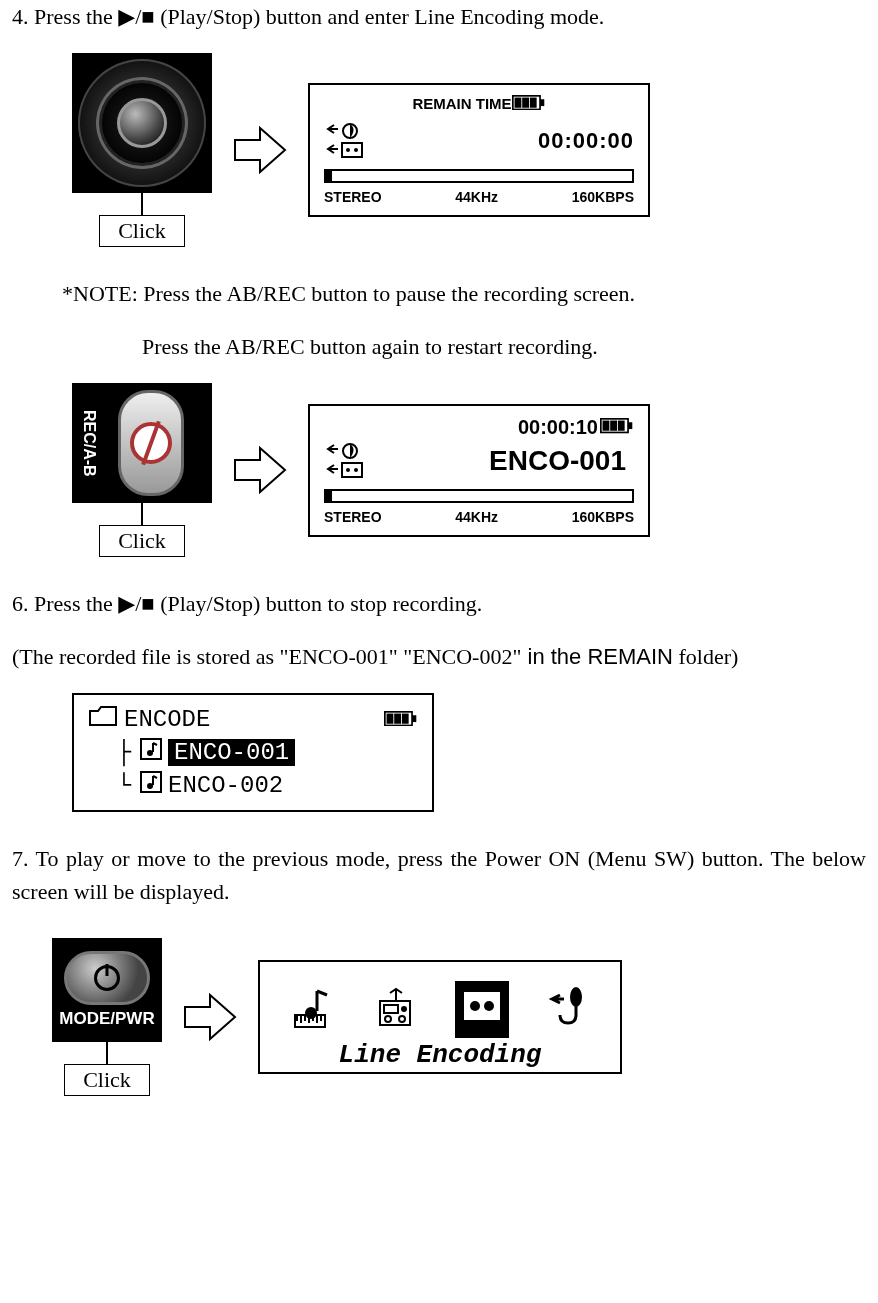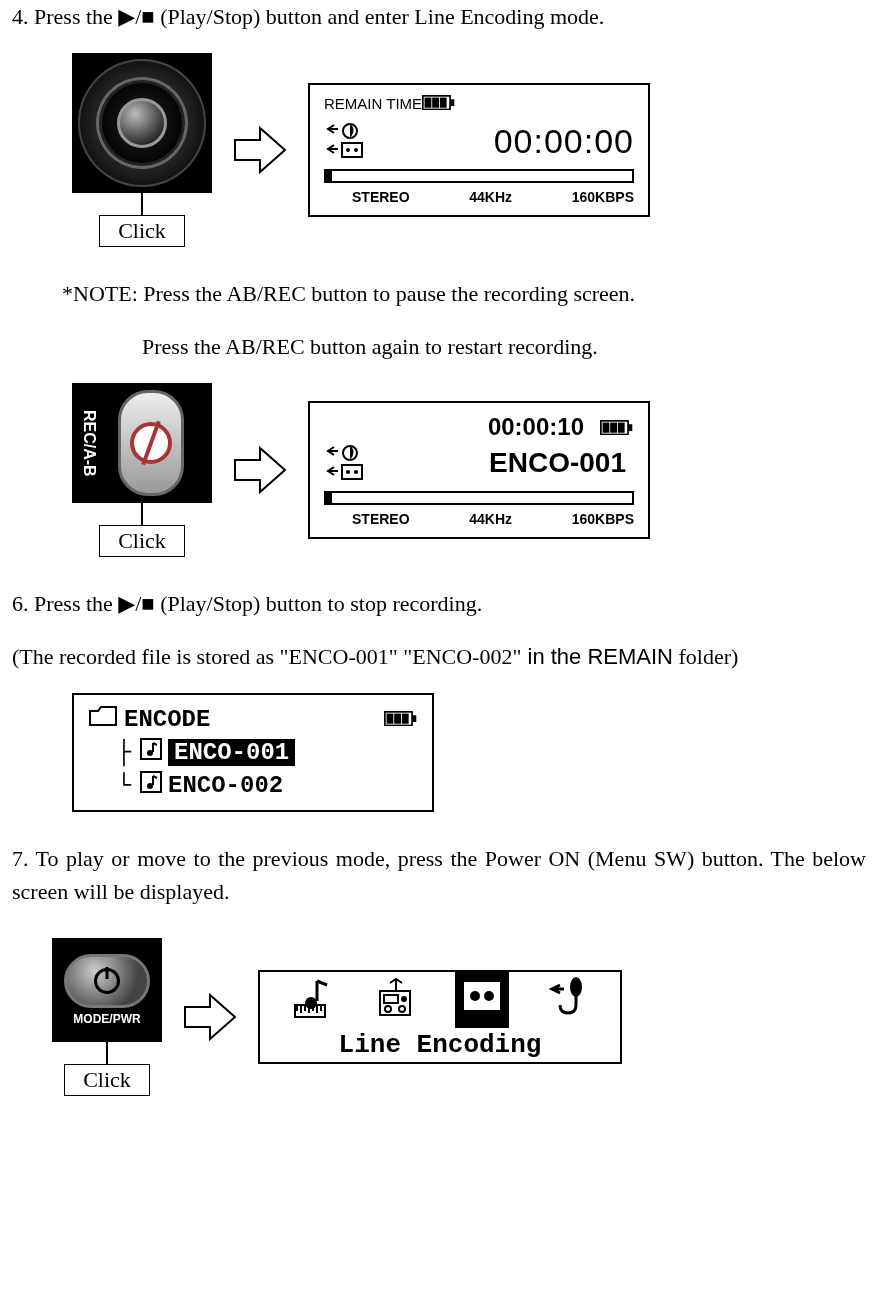--- a/index.html
+++ b/index.html
@@ -80,55 +80,55 @@
 
   
   .lcd {
     border: 2px solid #000;
     background: #fff;
     padding: 10px 14px;
     width: 310px;
     font-family: Arial, sans-serif;
   }
   .lcd-top {
-    display:flex; justify-content:flex-start; align-items:center;
-    font-size: 15px; font-weight: normal;
+    display:flex; justify-content:center; align-items:center;
+    font-size: 15px; font-weight: bold;
   }
   .batt {
     width: 34px;
   }
   .lcd-mid {
     display:flex; justify-content:space-between; align-items:center;
     margin: 6px 0;
   }
   .lcd-icons svg { display:block; }
   .lcd-time {
     font-family: Arial, sans-serif;
-    font-size: 34px;
-    font-weight: normal;
+    font-size: 22px;
+    font-weight: bold;
     letter-spacing: 1px;
   }
   .lcd-bar {
     height: 10px;
     border: 2px solid #000;
     background: #fff;
     margin: 4px 0 6px;
     position: relative;
   }
   .lcd-bar .fill { position:absolute; left:0; top:0; bottom:0; width:6px; background:#000; }
   .lcd-bot {
     display:flex; justify-content:space-between;
-    font-size: 14px; font-weight:bold;margin-left:28px;
+    font-size: 14px; font-weight:bold;
   }
   .lcd-enc-line {
     font-size: 28px; font-weight:bold; text-align:right; padding-right:8px;
   }
   .lcd-enc-time {
-    display:flex; justify-content:flex-end; gap:16px; align-items:center;
-    font-size:24px; font-weight:bold;
+    display:flex; justify-content:flex-end; gap:2px; align-items:center;
+    font-size:20px; font-weight:bold;
   }
 
   
   .rec-btn {
     width: 140px; height: 120px; background:#000; position:relative;
     display:flex; align-items:center; justify-content:center;
   }
   .rec-side {
     position:absolute; left:8px; top:6px; bottom:6px; width:18px;
     writing-mode: vertical-rl; text-orientation: mixed;
@@ -148,48 +148,48 @@
     position:relative;
   }
   .rec-inner::after{
     content:""; position:absolute; left:50%; top:-6px; width:4px; height:46px;
     background:#a33; transform:translateX(-50%) rotate(20deg);
   }
 
   
   .enc-screen {
     width: 330px; border:2px solid #000; padding:10px 14px; font-family: "Courier New", monospace;
-    font-weight:bold; font-size:24px;
+    font-weight:normal; font-size:24px;
   }
   .enc-top { display:flex; justify-content:space-between; align-items:center; }
   .enc-row { display:flex; align-items:center; gap:6px; padding-left:26px; margin-top:4px; }
   .enc-row.sel .fname { background:#000; color:#fff; padding:0 6px; }
   .tree-l { width:20px; text-align:center; }
 
   
   .mode-btn {
     width: 110px; height:104px; background:#000; color:#fff;
     display:flex; flex-direction:column; align-items:center; justify-content:center;
-    gap:4px; font-family: Arial; font-weight:bold; font-size:12px;
+    gap:4px; font-family: Arial; font-weight:bold; font-size:17px;
   }
   .mode-oval {
     width: 80px; height:48px; border-radius: 28px;
     background: radial-gradient(circle at 35% 30%, #ccc, #444 70%);
     border:3px solid #777; display:flex;align-items:center;justify-content:center;
   }
   .mode-oval .pwr {
     width:20px;height:20px;border-radius:50%;border:3px solid #000;position:relative;
   }
   .mode-oval .pwr::after{
     content:"";position:absolute;left:50%;top:-4px;width:3px;height:12px;background:#000;transform:translateX(-50%);
   }
 
   
   .mode-strip {
-    width: 340px; border:2px solid #000; padding:2px 10px 2px; font-family:"Courier New",monospace;
+    width: 340px; border:2px solid #000; padding:22px 10px 2px; font-family:"Courier New",monospace;font-style:italic;
   }
   .mode-icons { display:flex; justify-content:space-around; align-items:flex-end; height:54px; }
   .mode-icons .sel { background:#000; padding:2px 4px; }
   .mode-title { text-align:center; font-size:26px; font-weight:bold; padding-top:2px; }
 
   .justify { text-align: justify; }
 </style>
 </head>
 <body>
 

